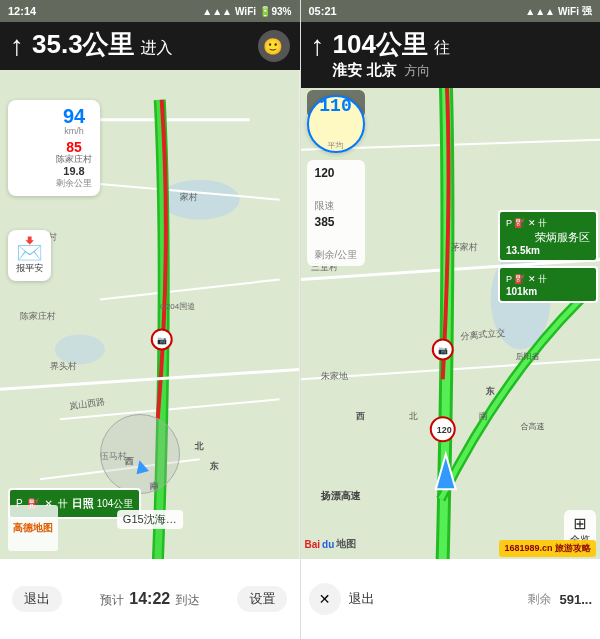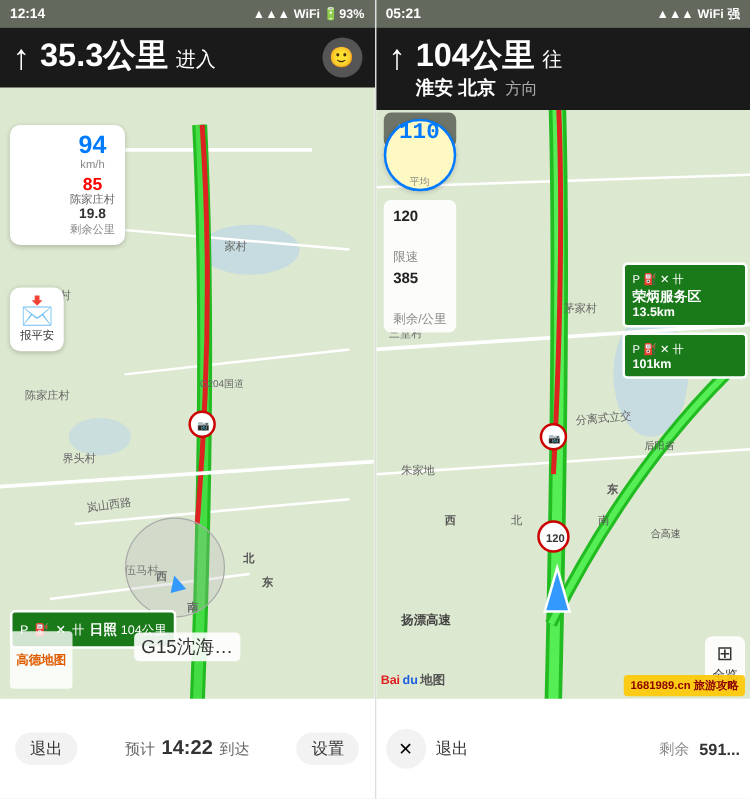--- a/index.html
+++ b/index.html
@@ -160,21 +160,21 @@
     .sign-dist { font-size: 10px; }
 
     
     .road-label-left {
       position: absolute;
       bottom: 110px; left: 50%;
       transform: translateX(-50%);
       background: rgba(255,255,255,0.9);
       border-radius: 4px;
       padding: 2px 6px;
-      font-size: 15px;
+      font-size: 11px;
       color: #333;
       z-index: 80;
       white-space: nowrap;
       margin-top: 16px;
     }
 
     
     .bottom-bar {
       position: absolute;
       bottom: 0; left: 0; right: 0;
@@ -295,21 +295,21 @@
       display: flex; flex-direction: column; gap: 4px;
     }
     .green-sign-right {
       background: #1a7a1a;
       border: 2px solid #fff;
       border-radius: 4px;
       padding: 4px 6px;
       min-width: 100px;
     }
     .green-sign-right .sign-title {
-      color: #fff; font-size: 11px; font-weight: 700;
+      color: #fff; font-size: 11px; font-weight: 400; text-align: right;
     }
     .green-sign-right .sign-icons-row {
       color: #fff; font-size: 9px; margin-top: 1px;
     }
     .green-sign-right .sign-km {
       color: #fff; font-size: 10px; font-weight: 600;
     }
 
     
     .baidu-logo {

